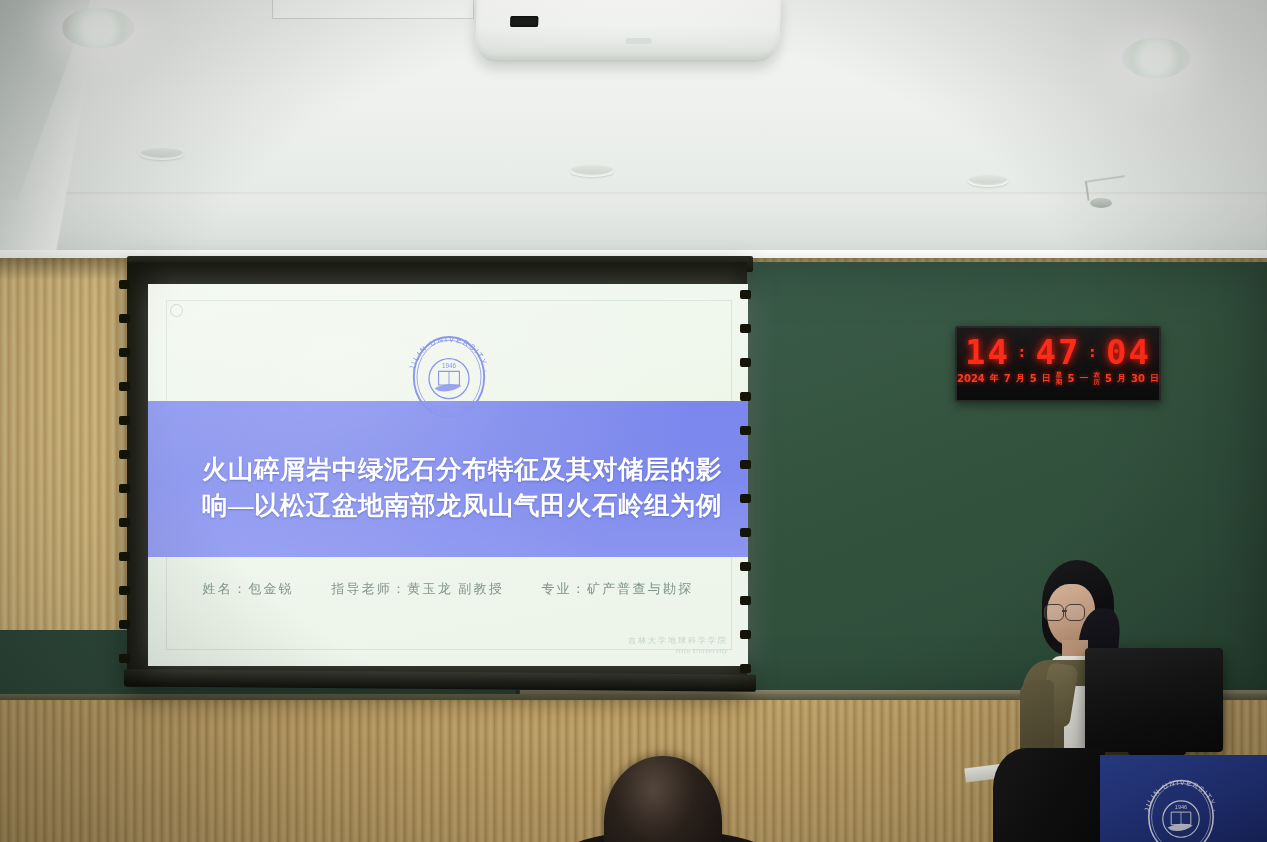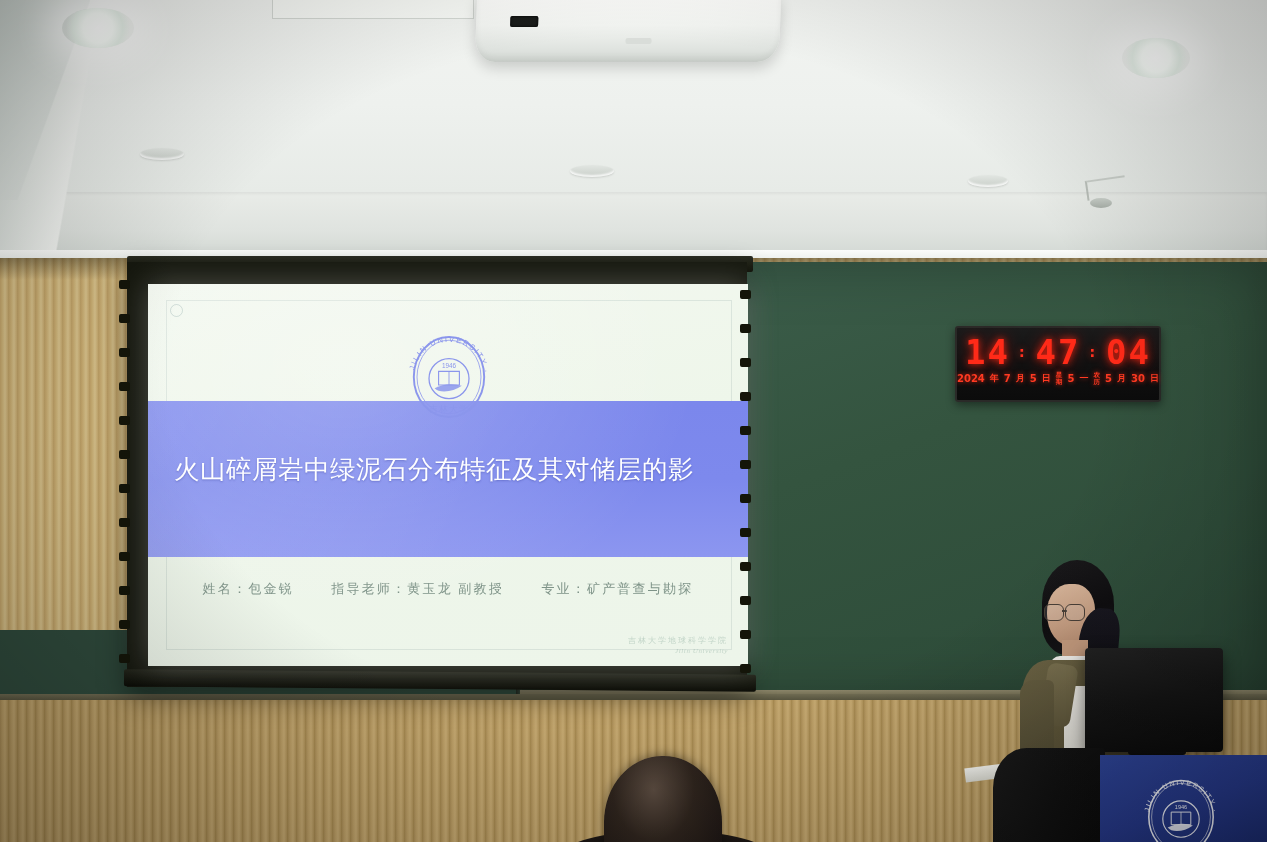--- a/index.html
+++ b/index.html
@@ -166,23 +166,23 @@
   }
   .slide-band-sheen{
     position:absolute;left:0;top:117px;width:600px;height:156px;
     background:linear-gradient(115deg,rgba(255,255,255,.10),rgba(255,255,255,0) 55%);
   }
   .jlu-logo{
     position:absolute;left:253px;top:45px;width:96px;height:96px;z-index:3;
   }
   .slide-title{
     position:absolute;left:26px;top:168px;width:548px;z-index:4;
-    color:#fefeff;text-align:left;
+    color:#fefeff;text-align:right;
     font-family:"Liberation Serif","DejaVu Serif",serif;
-    font-size:25.5px;line-height:36px;font-weight:400;letter-spacing:.5px;
+    font-size:25.5px;line-height:36px;font-weight:700;letter-spacing:.5px;
     text-shadow:0 1px 2px rgba(40,50,140,.35);
   }
   .slide-title .ln{display:block;white-space:nowrap;}
   .slide-footer{
     position:absolute;left:0;top:296px;width:600px;text-align:center;
     color:#7e9388;font-family:"Liberation Serif","DejaVu Serif",serif;
     font-size:13px;letter-spacing:2.2px;
   }
   .slide-footer span{margin:0 16px;}
   .slide-watermark{
@@ -400,20 +400,21 @@
       <circle cx="60" cy="62" r="25" fill="none" stroke="#8b96ec" stroke-width="1.6"></circle>
       <text x="60" y="49" text-anchor="middle" font-family="Liberation Sans, sans-serif" font-size="8" fill="#8b96ec">1946</text>
       <path d="M 47,53 h 26 v 17 h -26 z" fill="none" stroke="#8b96ec" stroke-width="1.4"></path>
       <path d="M 60,53 v 17" stroke="#8b96ec" stroke-width="1.1"></path>
       <path d="M 42,74 q 16,-8 34,-3 q -10,7 -22,7 q -8,0 -12,-4 z" fill="#8b96ec" opacity=".85"></path>
       <text x="60" y="104" text-anchor="middle" font-family="Liberation Serif, serif" font-size="11" fill="#8b96ec" letter-spacing="1.5">吉林大学</text>
     </svg>
 
     <div class="slide-title">
       <span class="ln">火山碎屑岩中绿泥石分布特征及其对储层的影</span>
+      <span class="ln">响—以松辽盆地南部龙凤山气田火石岭组为例</span>
     </div>
 
     <div class="slide-footer">
       <span>姓名：包金锐</span>
       <span>指导老师：黄玉龙 副教授</span>
       <span>专业：矿产普查与勘探</span>
     </div>
 
     <div class="slide-watermark">
       <div class="wm1">吉林大学地球科学学院</div>

